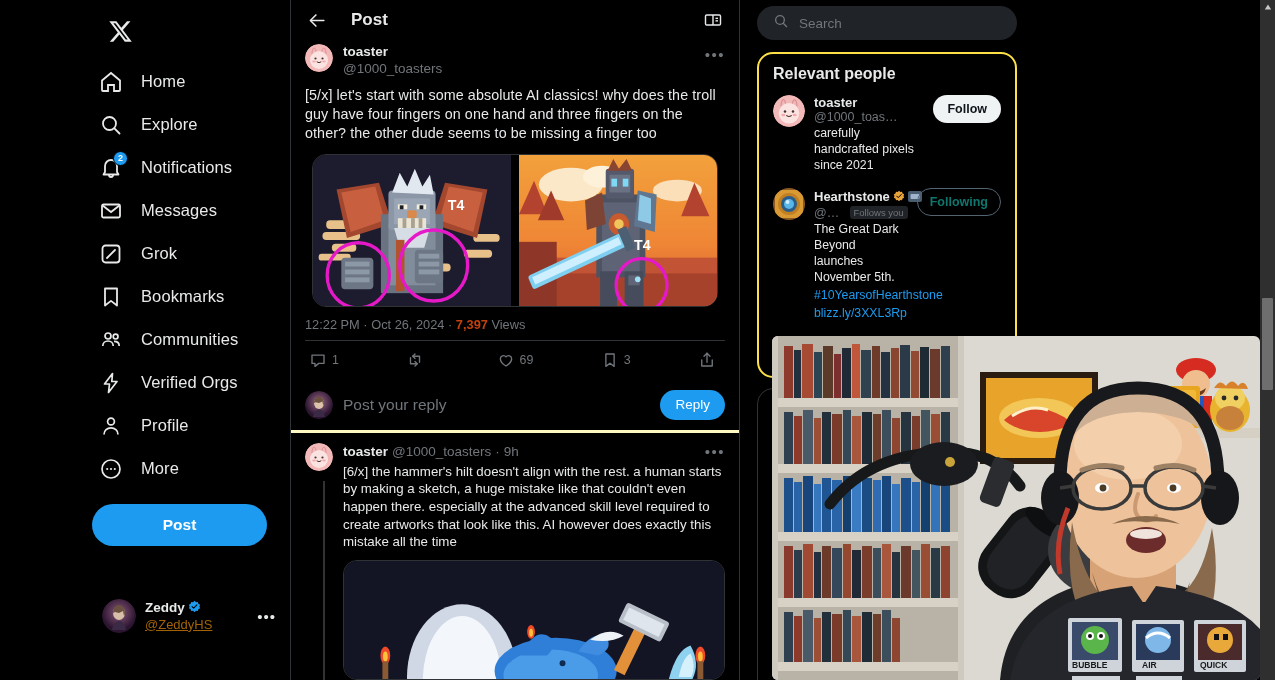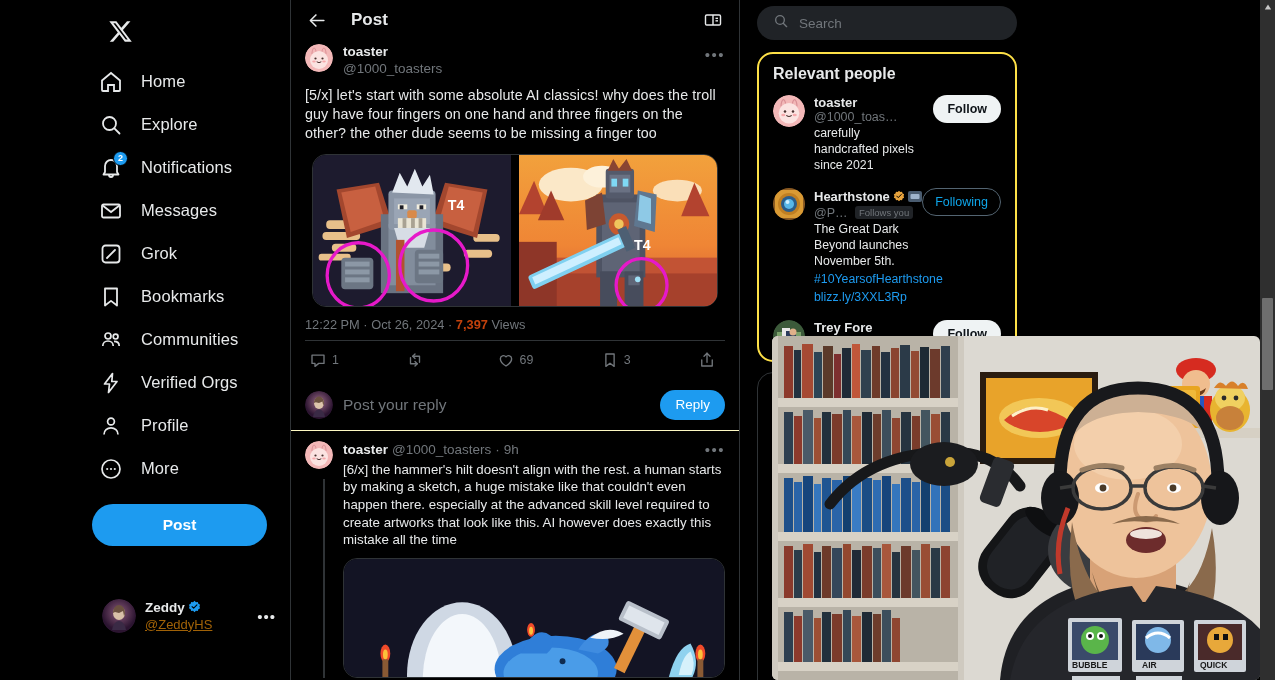--- a/index.html
+++ b/index.html
@@ -88,21 +88,21 @@
   .meta-strong { color: #c2410c; font-weight: bold; }
 
   .actions {
     margin: 0 14px; border-top: 1px solid #2f3336;
     height: 40px; display: flex; align-items: center; justify-content: space-between;
     padding: 0 4px;
   }
   .action { display: flex; align-items: center; gap: 5px; color: #71767b; cursor: pointer; }
   .action .cnt { font-size: 12.4px; }
 
-  .replybox { display: flex; align-items: center; gap: 10px; padding: 10px 14px; border-bottom: 1px solid #fef9c3; }
+  .replybox { display: flex; align-items: center; gap: 10px; padding: 10px 14px; border-bottom: 3px solid #fef9c3; }
   .replyinput {
     flex: 1; background: transparent; border: none; outline: none;
     color: #e7e9ea; font-size: 15.5px; font-family: "Liberation Sans", sans-serif;
   }
   .replyinput::placeholder { color: #71767b; }
   .replybtn {
     background: #1d9bf0; color: #fff; border: none; border-radius: 16px;
     height: 30px; padding: 0 15px; font-size: 13.5px; font-weight: normal;
     cursor: pointer; font-family: "Liberation Sans", sans-serif;
   }
@@ -145,22 +145,22 @@
   .p-handle { font-size: 12.5px; color: #71767b; white-space: nowrap; overflow: hidden; text-overflow: ellipsis; max-width: 86px; }
   .follows-you { font-size: 9.5px; color: #71767b; background: #202327; border-radius: 3px; padding: 1px 4px; white-space: nowrap; }
   .p-bio { font-size: 12.3px; color: #e7e9ea; line-height: 1.3; margin-top: 2px; }
   .p-link { color: #1d9bf0; }
   .followbtn {
     background: #eff3f4; color: #0f1419; border: none; border-radius: 15px;
     height: 28px; padding: 0 14px; font-size: 12.5px; font-weight: bold;
     cursor: pointer; font-family: "Liberation Sans", sans-serif; flex: 0 0 auto; align-self: flex-start;
   }
   .followingbtn {
-    background: transparent; color: #0ea5e9; border: 1px solid #536471; border-radius: 15px;
-    height: 28px; padding: 0 12px; font-size: 12.5px; font-weight: normal;
+    background: transparent; color: #0f766e; border: 1px solid #536471; border-radius: 15px;
+    height: 28px; padding: 0 12px; font-size: 12.5px; font-weight: bold;
     cursor: pointer; font-family: "Liberation Sans", sans-serif; flex: 0 0 auto; align-self: flex-start;
   }
   .verified { color: #1d9bf0; font-size: 11.5px; }
 
   
   .trends {
     margin-top: 10px; width: 260px; border: 1px solid #2f3336; border-radius: 16px;
     padding: 10px 14px; height: 330px;
   }
   .trend { margin-bottom: 17px; }

